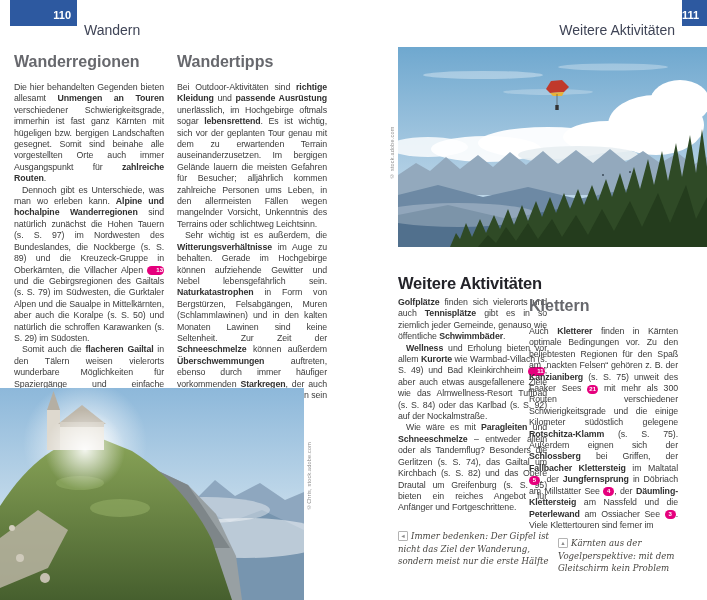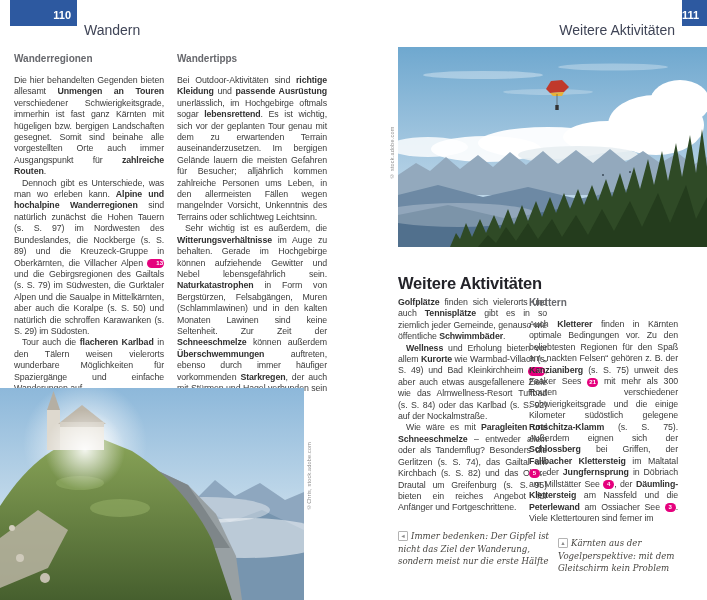--- a/index.html
+++ b/index.html
@@ -15,21 +15,21 @@
   }
   #pgnum-left{left:10px;width:67px;text-align:right;padding-right:6px;}
   #pgnum-right{left:682px;width:25px;text-align:left;}
   .htitle{
     position:absolute;top:10px;font-size:14px;font-weight:normal;color:#3f4456;margin-top:12px;
   }
   #htitle-left{left:84px;}
   #htitle-right{right:32px;}
   
   .col{position:absolute;width:150px;}
-  .colhead{font-size:10px;font-weight:bold;color:#67686d;margin:0 0 11px 0;}
+  .colhead{font-size:16px;font-weight:bold;color:#67686d;margin:0 0 11px 0;}
   .bighead{position:absolute;left:398px;top:260px;font-size:16.5px;font-weight:bold;color:#232329;letter-spacing:-0.2px;}
   .para{
     margin:0;text-align:justify;font-size:8.8px;line-height:11.4px;
     letter-spacing:-0.1px;hyphens:auto;-webkit-hyphens:auto;
   }
   .para.ind{text-indent:8px;}
   .para b{color:#323232;}
   .badge{
     display:inline-block;background:#e5007d;color:#fff;border-radius:6px;
     min-width:9px;height:9px;line-height:9.5px;font-size:6px;font-weight:bold;
@@ -67,21 +67,21 @@
 
 <div class="pgnum" id="pgnum-left">110</div>
 <div class="htitle" id="htitle-left">Wandern</div>
 <div class="htitle" id="htitle-right">Weitere Aktivitäten</div>
 <div class="pgnum" id="pgnum-right">111</div>
 
 <div class="col" style="left:14px;top:53px;">
   <h3 class="colhead">Wanderregionen</h3>
   <p class="para"><span>Die hier behandelten Gegenden bieten allesamt </span><b>Unmengen an Touren</b><span> verschiedener Schwierigkeitsgrade, immerhin ist fast ganz Kärnten mit hügeligen bzw. bergigen Landschaften gesegnet. Somit sind beinahe alle vorgestellten Orte auch immer Ausgangspunkt für </span><b>zahlreiche Routen</b><span>.</span></p>
   <p class="para ind"><span>Dennoch gibt es Unterschiede, was man wo erleben kann. </span><b>Alpine und hochalpine Wanderregionen</b><span> sind natürlich zunächst die Hohen Tauern (s. S. 97) im Nordwesten des Bundeslandes, die Nockberge (s. S. 89) und die Kreuzeck-Gruppe in Oberkärnten, die Villacher Alpen </span><span class="badge">13</span><span> und die Gebirgsregionen des Gailtals (s. S. 79) im Südwesten, die Gurktaler Alpen und die Saualpe in Mittelkärnten, aber auch die Koralpe (s. S. 50) und natürlich die schroffen Karawanken (s. S. 29) im Südosten.</span></p>
-  <p class="para ind"><span>Tour auch die </span><b>flacheren Karlbad</b><span> in den Tälern weisen vielerorts wunderbare Möglichkeiten für Spaziergänge und einfache Wanderungen auf.</span></p>
+  <p class="para ind"><span>Somit auch die </span><b>flacheren Gailtal</b><span> in den Tälern weisen vielerorts wunderbare Möglichkeiten für Spaziergänge und einfache Wanderungen auf.</span></p>
   <div class="infoline">
     <span class="info-arrow">›</span><span>Infos: www.kaernten.at/wandern</span>
   </div>
 </div>
 
 <div class="col" style="left:177px;top:53px;">
   <h3 class="colhead">Wandertipps</h3>
   <p class="para"><span>Bei Outdoor-Aktivitäten sind </span><b>richtige Kleidung</b><span> und </span><b>passende Ausrüstung</b><span> unerlässlich, im Hochgebirge oftmals sogar </span><b>lebensrettend</b><span>. Es ist wichtig, sich vor der geplanten Tour genau mit dem zu erwartenden Terrain auseinanderzusetzen. Im bergigen Gelände lauern die meisten Gefahren für Besucher; alljährlich kommen zahlreiche Personen ums Leben, in den allermeisten Fällen wegen mangelnder Vorsicht, Unkenntnis des Terrains oder schlichtweg Leichtsinn.</span></p>
   <p class="para ind"><span>Sehr wichtig ist es außerdem, die </span><b>Witterungsverhältnisse</b><span> im Auge zu behalten. Gerade im Hochgebirge können aufziehende Gewitter und Nebel lebensgefährlich sein. </span><b>Naturkatastrophen</b><span> in Form von Bergstürzen, Felsabgängen, Muren (Schlammlawinen) und in den kalten Monaten Lawinen sind keine Seltenheit. Zur Zeit der </span><b>Schneeschmelze</b><span> können außerdem </span><b>Überschwemmungen</b><span> auftreten, ebenso durch immer häufiger vorkommenden </span><b>Starkregen</b><span>, der auch mit Stürmen und Hagel verbunden sein kann.</span></p>
 </div>

